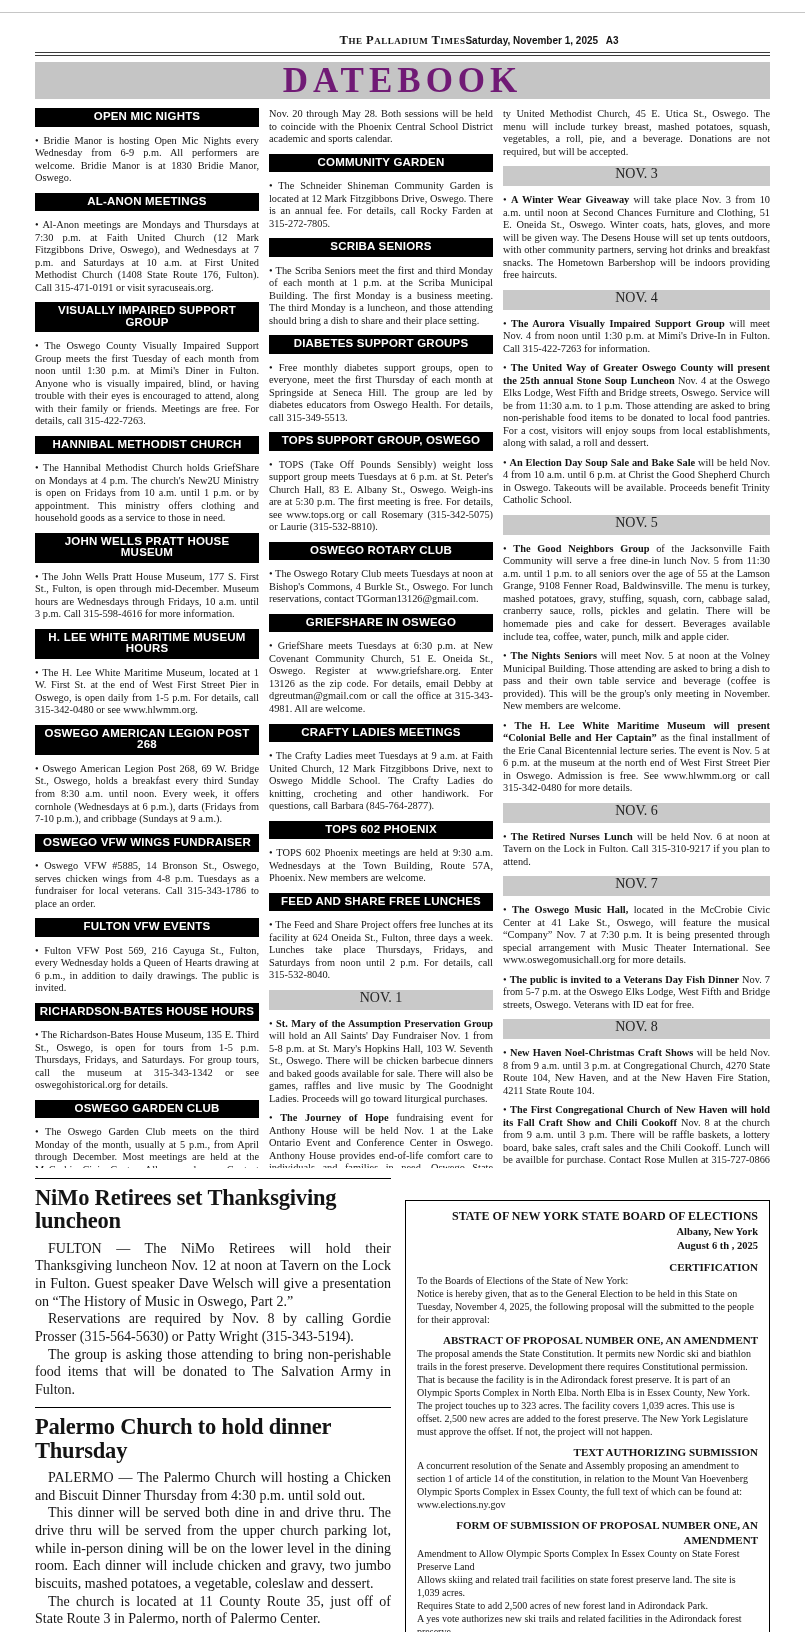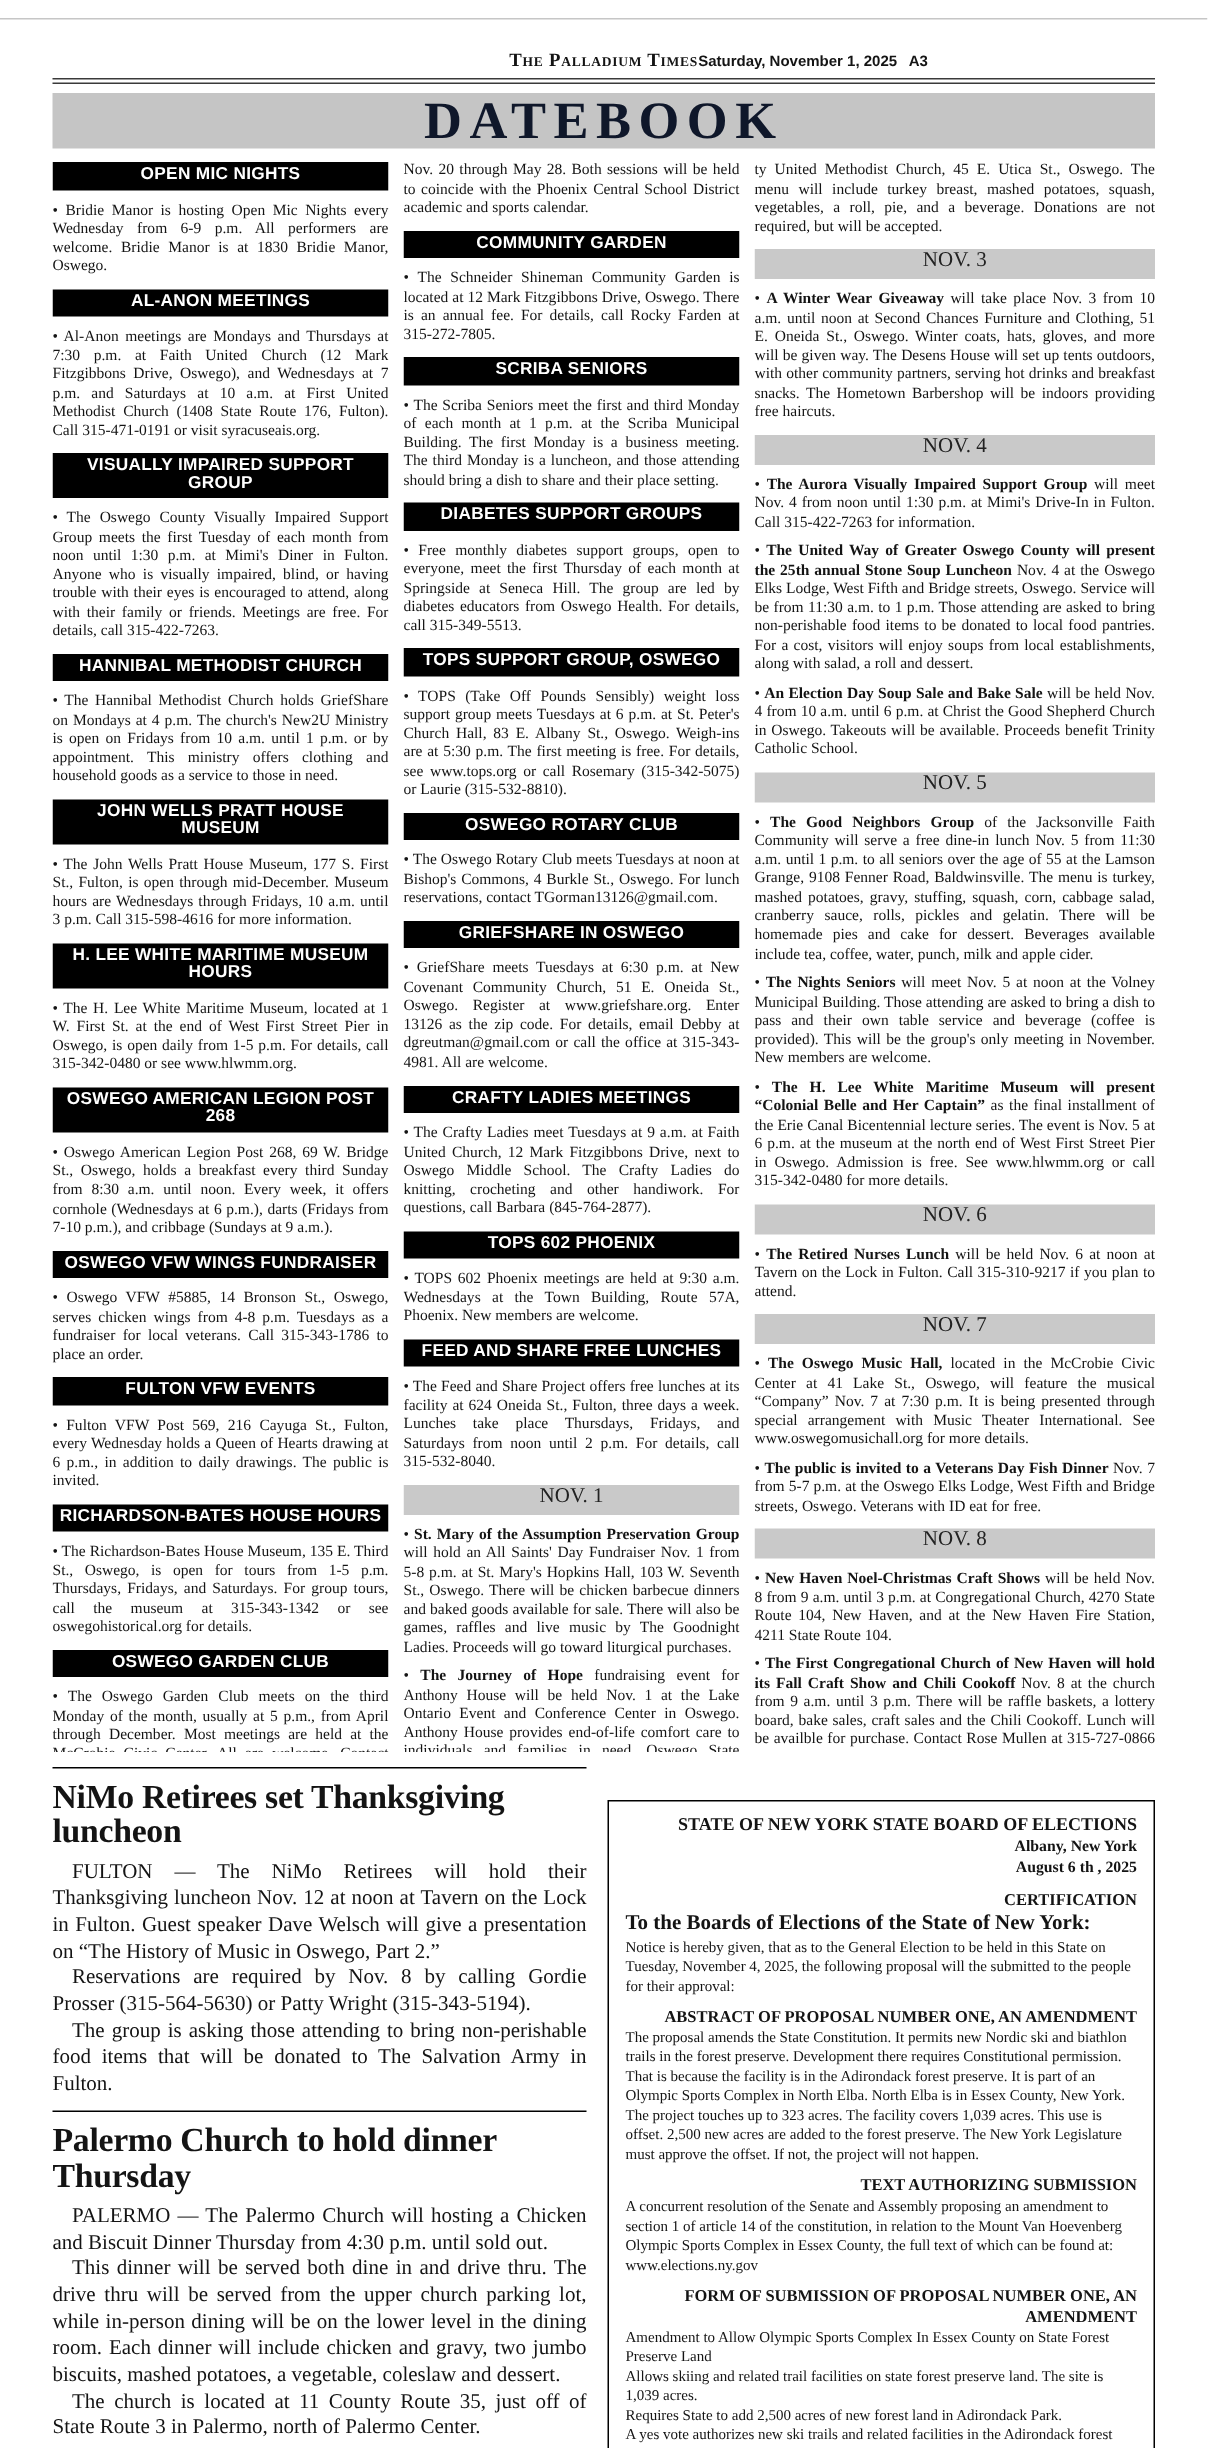--- a/index.html
+++ b/index.html
@@ -10,21 +10,21 @@
 
   
   .masthead { display:grid; grid-template-columns:1fr auto 1fr; align-items:baseline; }
   .mast-center { font-variant:small-caps; font-weight:700; font-size:12.5px; letter-spacing:0.5px; text-align:center; }
   .mast-right { text-align:left; font-family:"Liberation Sans",sans-serif; font-size:10px; font-weight:700; }
   .pageno { font-weight:900; margin-left:5px; }
   .double-rule { margin-top:4px; height:2px; border-top:1.5px solid #3a3a3a; border-bottom:1.5px solid #3a3a3a; }
 
   
   .banner { margin-top:6px; height:37px; background:var(--banner-gray,#c5c5c5);
-            text-align:center; color:#0f172a; font-weight:700; font-size:35px; line-height:37px; letter-spacing:5px; }
+            text-align:center; color:#701a75; font-weight:700; font-size:35px; line-height:37px; letter-spacing:5px; }
 
   
   .columns { display:grid; grid-template-columns:224px 224px 1fr; gap:10px; margin-top:9px; height:1060px; overflow:hidden; }
   .col { overflow:hidden; }
   .sec-bar { background:var(--bar-black,#000); color:#fff; font-family:"Liberation Sans",sans-serif;
              font-weight:700; font-size:11.5px; line-height:1; letter-spacing:0.2px;
              text-align:center; padding:3px 2px 4px 2px; margin:8px 0; }
   .date-bar { background:var(--date-gray,#c9c9c9); color:#222; font-size:14px; line-height:1;
               text-align:center; padding:1px 0 5px 0; margin:8px 0; }
   .col > :first-child { margin-top:0; }
@@ -36,21 +36,21 @@
   .article { border-top:1.2px solid #000; padding-top:7px; margin-bottom:9px; }
   .headline { font-weight:700; font-size:22.5px; line-height:1.04; letter-spacing:-0.2px; margin:0 0 7px 0; }
   .article:nth-child(3) .headline { font-family:Liberation Mono, monospace; font-size:15px; letter-spacing:-0.4px; }
   .art-p { font-size:14px; line-height:1.26; text-align:justify; text-indent:13px; margin:0; }
 
   
   .notice-box { border:1.5px solid #000; margin-top:22px; padding:8px 11px 12px 11px; height:fit-content; }
   .notice-head { text-align:right; font-weight:700; font-size:10.5px; line-height:1.32; }
   .notice-head.first { font-size:12px; }
   .notice-sec-head { text-align:right; font-weight:700; font-size:11px; line-height:1.3; margin-top:7px; }
-  .notice-lead { font-weight:700; font-size:14px; line-height:1.3; }
+  .notice-lead { font-weight:400; font-size:10px; line-height:1.3; }
   .notice-body, .notice-line { font-size:10px; line-height:1.3; }
 </style>
 </head>
 <body>
 
 <div class="page">
   <div class="top-edge"></div>
 
   <header class="masthead">
     <div></div>

